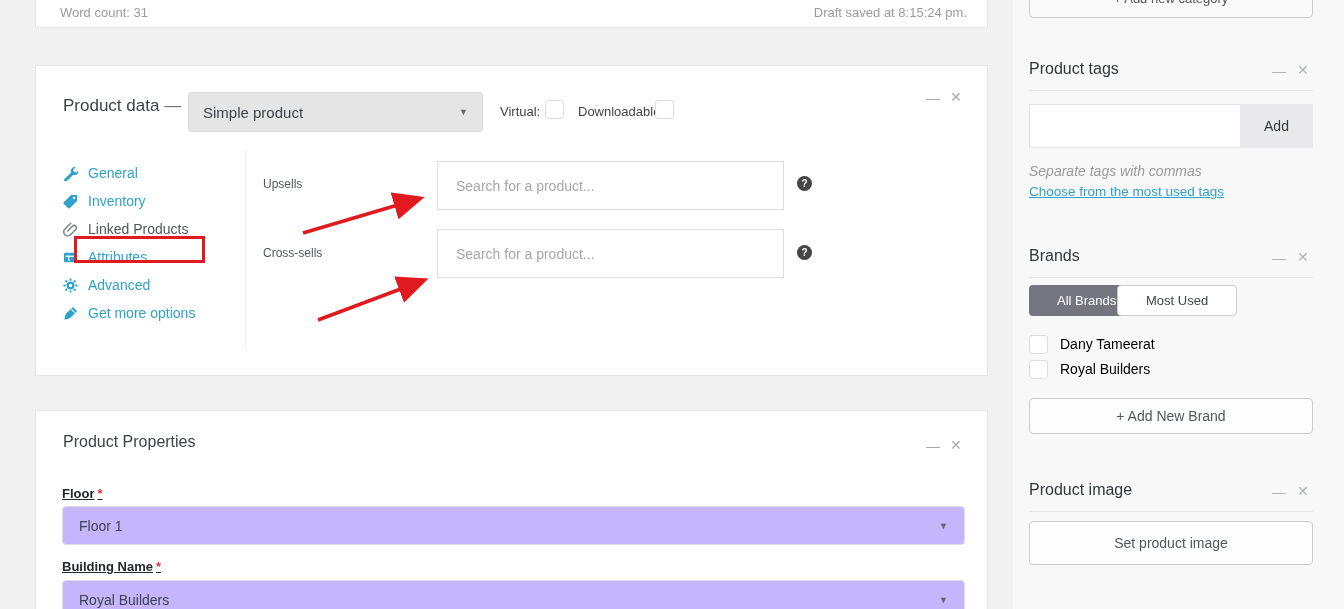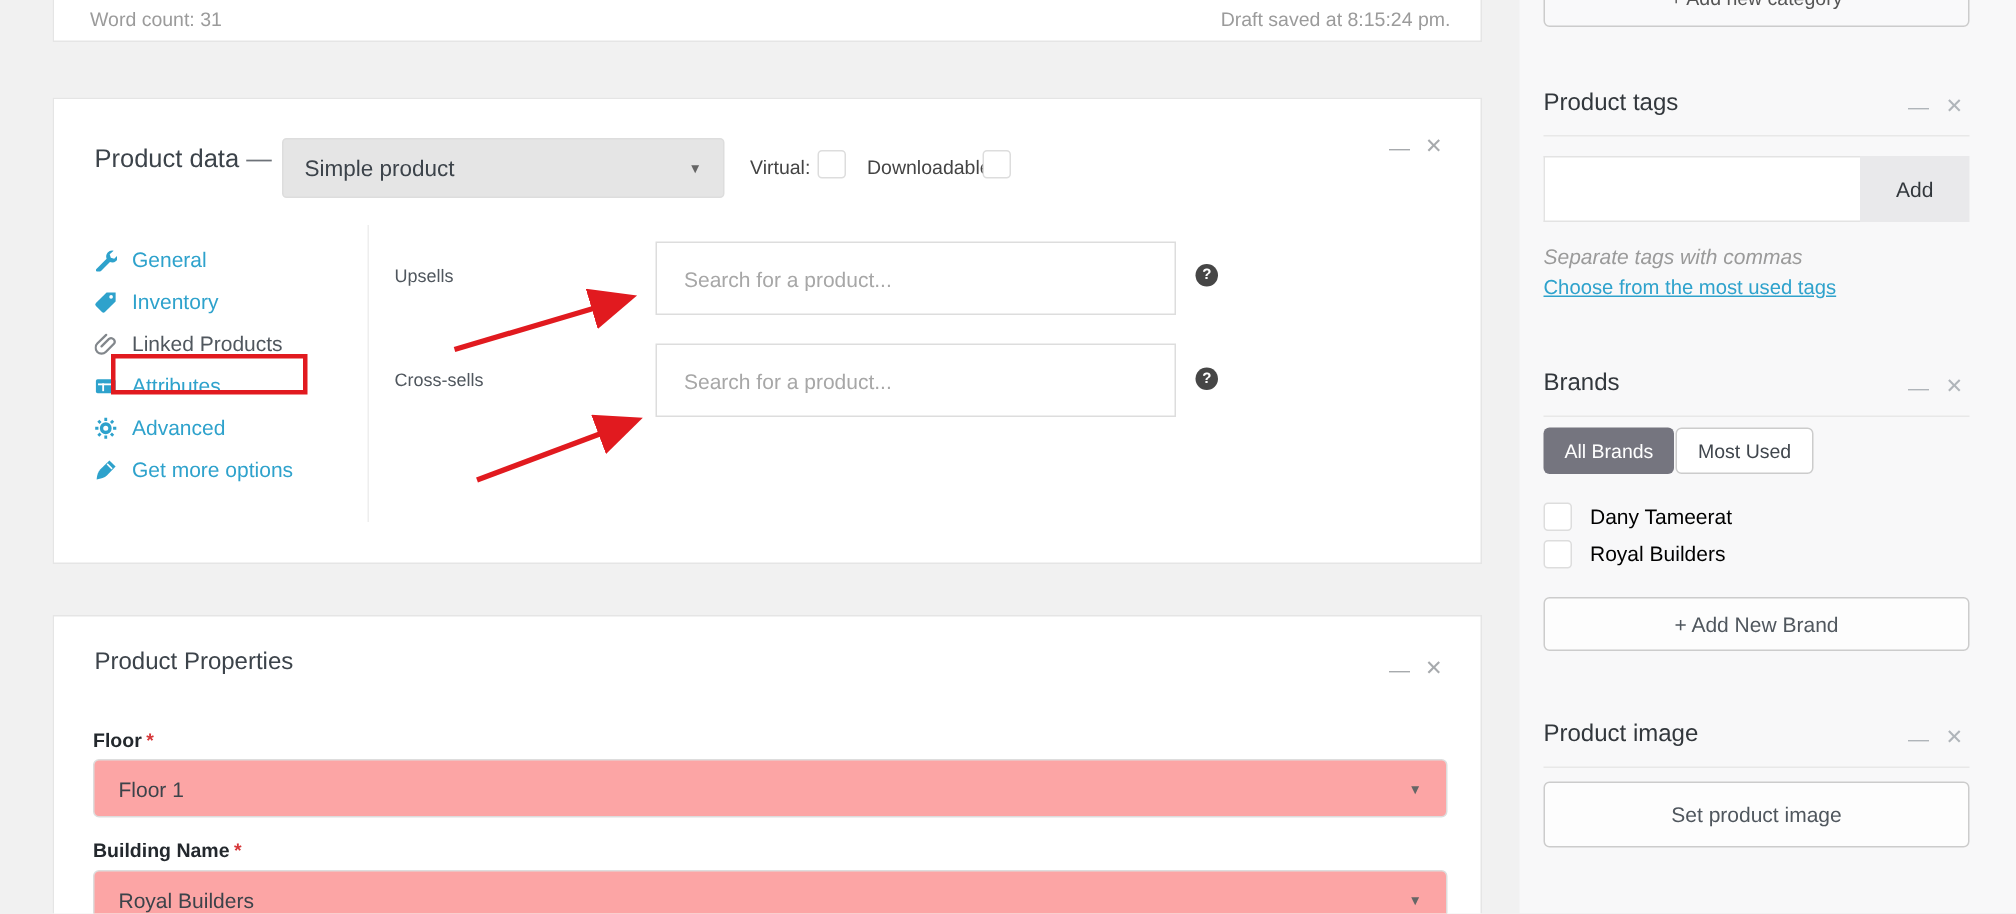--- a/index.html
+++ b/index.html
@@ -33,21 +33,21 @@
     border:1px solid #ccc;border-radius:4px;font-size:13px;color:#555;
     display:flex;align-items:center;justify-content:center;cursor:pointer;}
 
   .tag-input{position:absolute;left:1029px;top:104px;width:211px;height:44px;background:#fff;
     border:1px solid #e3e3e3;border-right:none;padding:0 10px;font-size:14px;font-family:inherit;color:#333;outline:none;}
   .tag-add-btn{position:absolute;left:1240px;top:104px;width:73px;height:44px;background:#e9e9eb;border:none;
     font-size:14px;color:#32373c;font-family:inherit;cursor:pointer;}
   .tag-hint{position:absolute;left:1029px;top:163px;font-style:italic;color:#9a9a9a;font-size:14px;}
   .tag-link{position:absolute;left:1029px;top:184px;color:var(--accent-blue);font-size:13.5px;text-decoration:underline;cursor:pointer;}
 
-  .brand-tab{position:absolute;top:285px;height:31px;line-height:31px;padding:0 14px;font-size:13px;border-radius:4px;cursor:pointer;}
+  .brand-tab{position:absolute;top:285px;height:31px;line-height:31px;padding:0 28px;font-size:13px;border-radius:4px;cursor:pointer;}
   .brand-tab.active{left:1029px;background:#75757f;color:#fff;}
   .brand-tab.inactive{left:1117px;background:#fff;border:1px solid #ccc;color:#40464d;line-height:29px;}
   .checkbox{position:absolute;width:19px;height:19px;background:#fff;border:1px solid #ddd;border-radius:3px;cursor:pointer;}
   .brand-label{position:absolute;left:1060px;font-size:14px;color:#000000;}
   .side-btn{position:absolute;left:1029px;width:284px;background:#fdfdfd;border:1px solid #ccc;border-radius:4px;
     font-size:14px;color:#50575e;font-family:inherit;display:flex;align-items:center;justify-content:center;cursor:pointer;}
 
   
   .pd-panel{left:35px;top:65px;width:953px;height:311px;}
   .pd-title{position:absolute;left:27px;top:30px;font-size:17px;color:#3c434a;}
@@ -72,23 +72,23 @@
   .search-input::placeholder{color:#a7a7a7;opacity:1;}
   .help-tip{position:absolute;left:761px;width:15px;height:15px;border-radius:50%;background:#464646;color:#fff;
     font-size:10px;font-weight:bold;display:flex;align-items:center;justify-content:center;cursor:pointer;}
 
   .annot-box{position:absolute;left:38px;top:170px;width:131px;height:27px;border:3px solid var(--annotation-red);}
   .annot-arrows{position:absolute;left:0;top:0;width:953px;height:311px;pointer-events:none;}
 
   
   .pp-panel{left:35px;top:410px;width:953px;height:240px;}
   .pp-title{position:absolute;left:27px;top:22px;font-size:16px;color:#3c434a;}
-  .pp-label{position:absolute;left:26px;font-size:13px;font-weight:bold;color:#23282d;}
+  .pp-label{position:absolute;left:26px;font-size:13px;font-weight:bold;color:#23282d;text-decoration:underline;}
   .req{color:#d63638;margin-left:3px;}
-  .pp-select{position:absolute;left:26px;width:903px;height:39px;border:1px solid #ddd;border-radius:4px;background:#fca5a5;
+  .pp-select{position:absolute;left:26px;width:903px;height:39px;border:1px solid #ddd;border-radius:4px;background:#c4b5fd;
     display:flex;align-items:center;padding:0 16px;font-size:14px;color:#3c434a;cursor:pointer;}
 </style>
 </head>
 <body>
 
 <div class="right-col-bg"></div>
 
 <div class="panel wordcount-bar">
   <span class="wc-text wc-left">Word count: 31</span>
   <span class="wc-text wc-right">Draft saved at 8:15:24 pm.</span>

